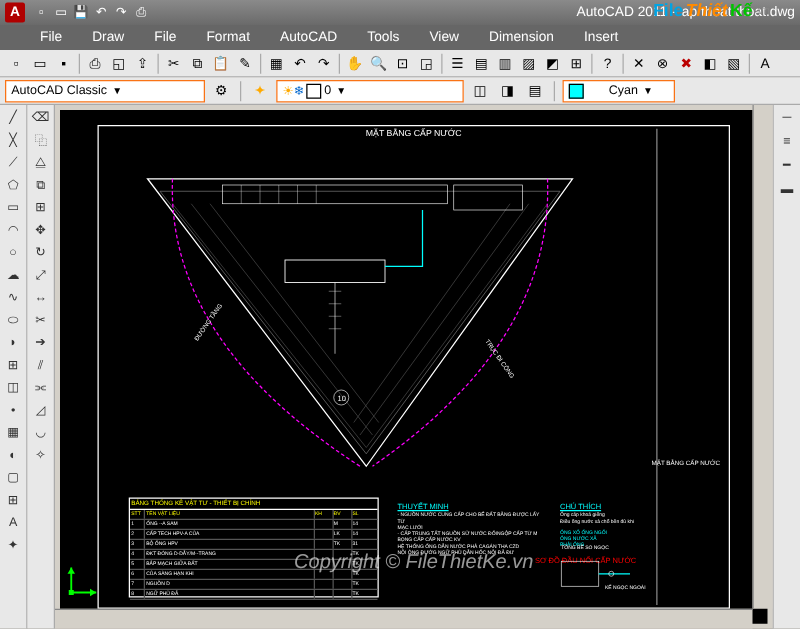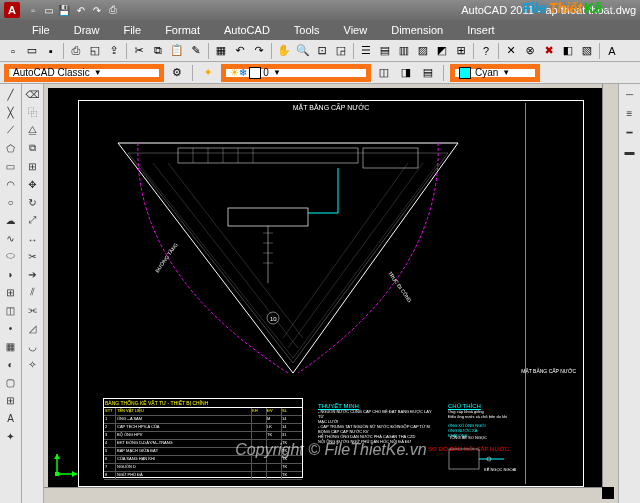--- a/index.html
+++ b/index.html
@@ -13,21 +13,21 @@
 .overlay .f1 { color: #00a4e4; }
 .overlay .f2 { color: #ff8a00; font-style: italic; }
 .overlay .f3 { color: #00c400; }
 .overlay .f4 { color: #888; font-size: 9px; font-weight: normal; }
 .menubar { height: 20px; background: #666; display: flex; align-items: center; padding: 0 20px; font-size: 11px; color: #fff; }
 .menubar span { padding: 0 12px; cursor: default; }
 .toolbar { height: 22px; background: #e8e8e8; border-bottom: 1px solid #aaa; display: flex; align-items: center; padding: 0 4px; gap: 1px; }
 .tbtn { width: 18px; height: 18px; border: 1px solid transparent; display: inline-flex; align-items: center; justify-content: center; font-size: 11px; }
 .sep { width: 1px; height: 16px; background: #aaa; margin: 0 2px; }
 .proprow { height: 22px; background: #e8e8e8; border-bottom: 1px solid #aaa; display: flex; align-items: center; padding: 0 4px; gap: 4px; }
-.combo { height: 18px; border: 5px solid #f97316; background: #fff; font-size: 10px; padding: 0 4px; display: flex; align-items: center; }
+.combo { height: 18px; border: 1px solid #f97316; background: #fff; font-size: 10px; padding: 0 4px; display: flex; align-items: center; }
 .combo .arr { margin-left: 4px; font-size: 8px; }
 .swatch { width: 12px; height: 12px; border: 1px solid #000; }
 .main { display: flex; height: 419px; }
 .sidebar { width: 22px; background: #e8e8e8; border-right: 1px solid #aaa; display: flex; flex-direction: column; align-items: center; padding-top: 2px; gap: 2px; }
 .sidebar2 { width: 22px; background: #e8e8e8; border-right: 1px solid #aaa; display: flex; flex-direction: column; align-items: center; padding-top: 2px; gap: 2px; }
 .sbtn { width: 16px; height: 16px; display: flex; align-items: center; justify-content: center; font-size: 10px; color: #333; }
 .canvas-wrap { flex: 1; background: #d4d0c8; padding: 4px; position: relative; }
 .canvas { width: 100%; height: 100%; background: #000; position: relative; overflow: hidden; }
 .sb-right { position: absolute; right: 0; top: 0; bottom: 16px; width: 16px; background: #d4d0c8; border-left: 1px solid #888; }
 .sb-bot { position: absolute; left: 0; right: 16px; bottom: 0; height: 16px; background: #d4d0c8; border-top: 1px solid #888; }
@@ -142,21 +142,21 @@
   <span class="tbtn" style="color:#fa0">✦</span>
   <div class="combo" style="width:150px">
     <span style="color:#fa0">☀</span> <span style="color:#06c">❄</span> <span class="swatch" style="background:#fff;margin:0 2px"></span> 0 <span class="arr">▼</span>
   </div>
   <span class="tbtn">◫</span>
   <span class="tbtn">◨</span>
   <span class="tbtn">▤</span>
   <span class="sep"></span>
   <div class="combo" style="width:90px">
     <span class="swatch" style="background:#0ff"></span>
-    <span style="margin-left:4px">Cyan</span>
+    <span style="margin-left:20px">Cyan</span>
       <span class="arr">▼</span>
   </div>
 </div>
 
 <div class="main">
   <div class="sidebar">
     <span class="sbtn">╱</span>
     <span class="sbtn">╳</span>
     <span class="sbtn">⟋</span>
     <span class="sbtn">⬠</span>

